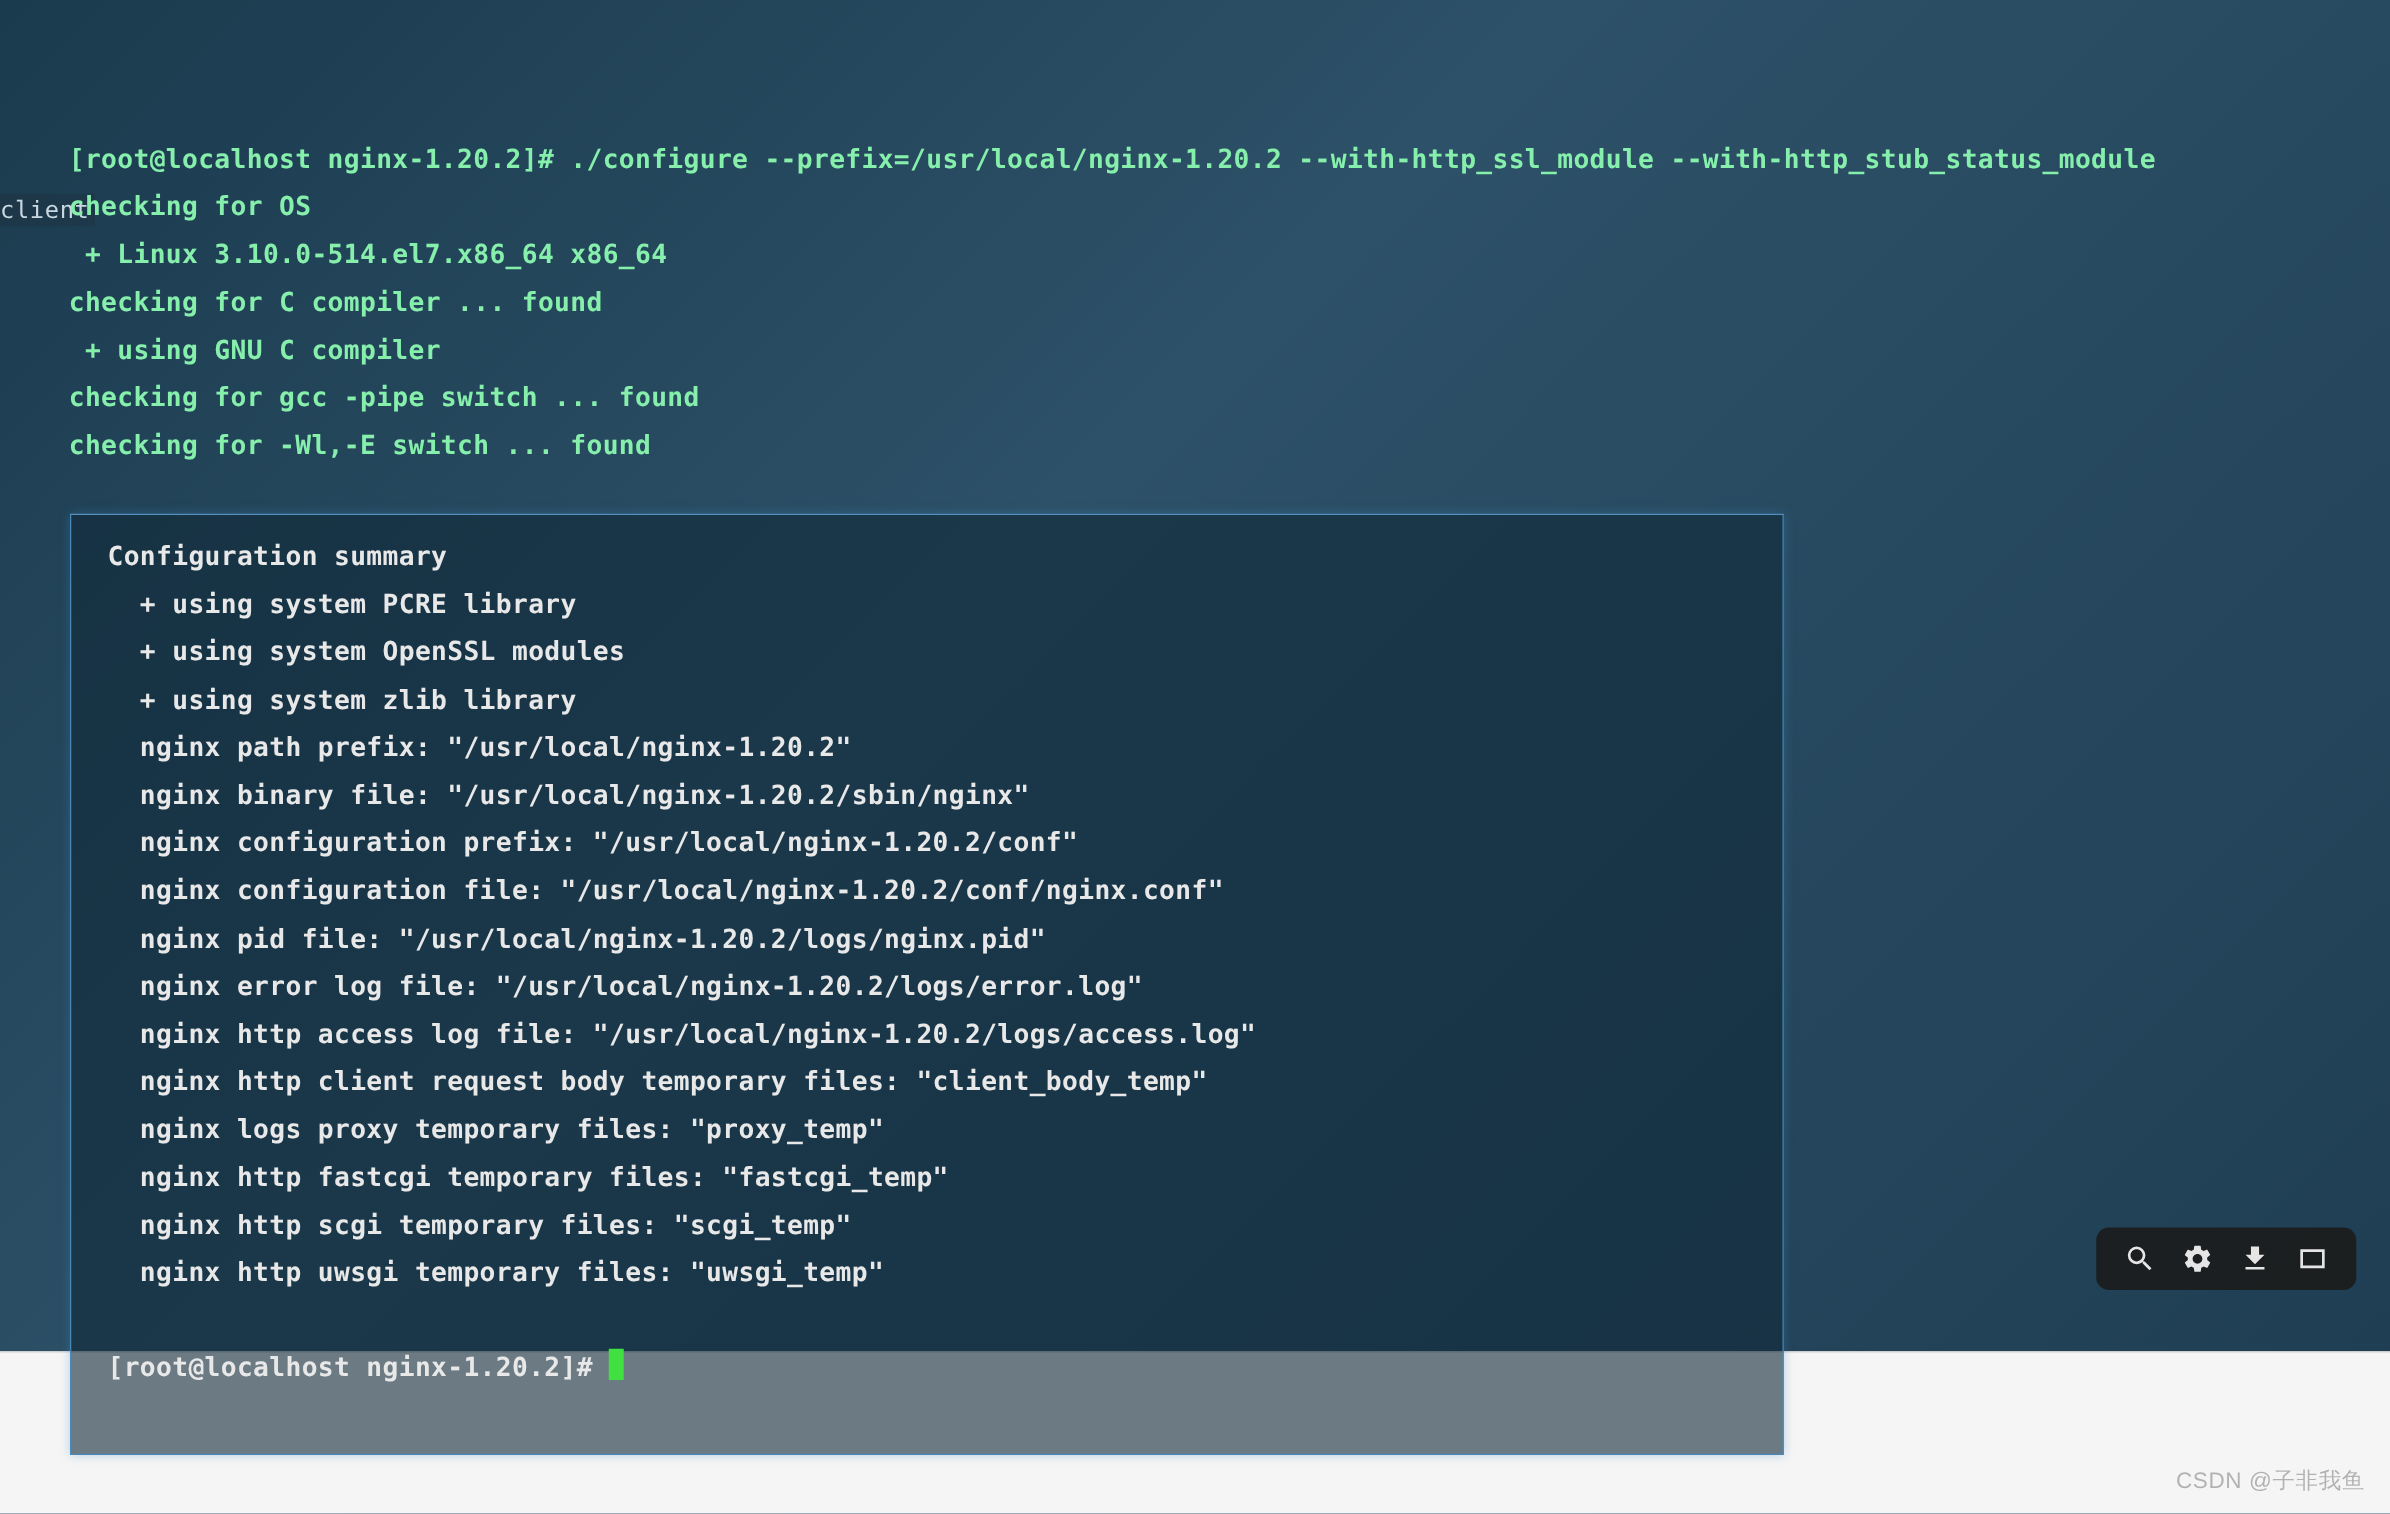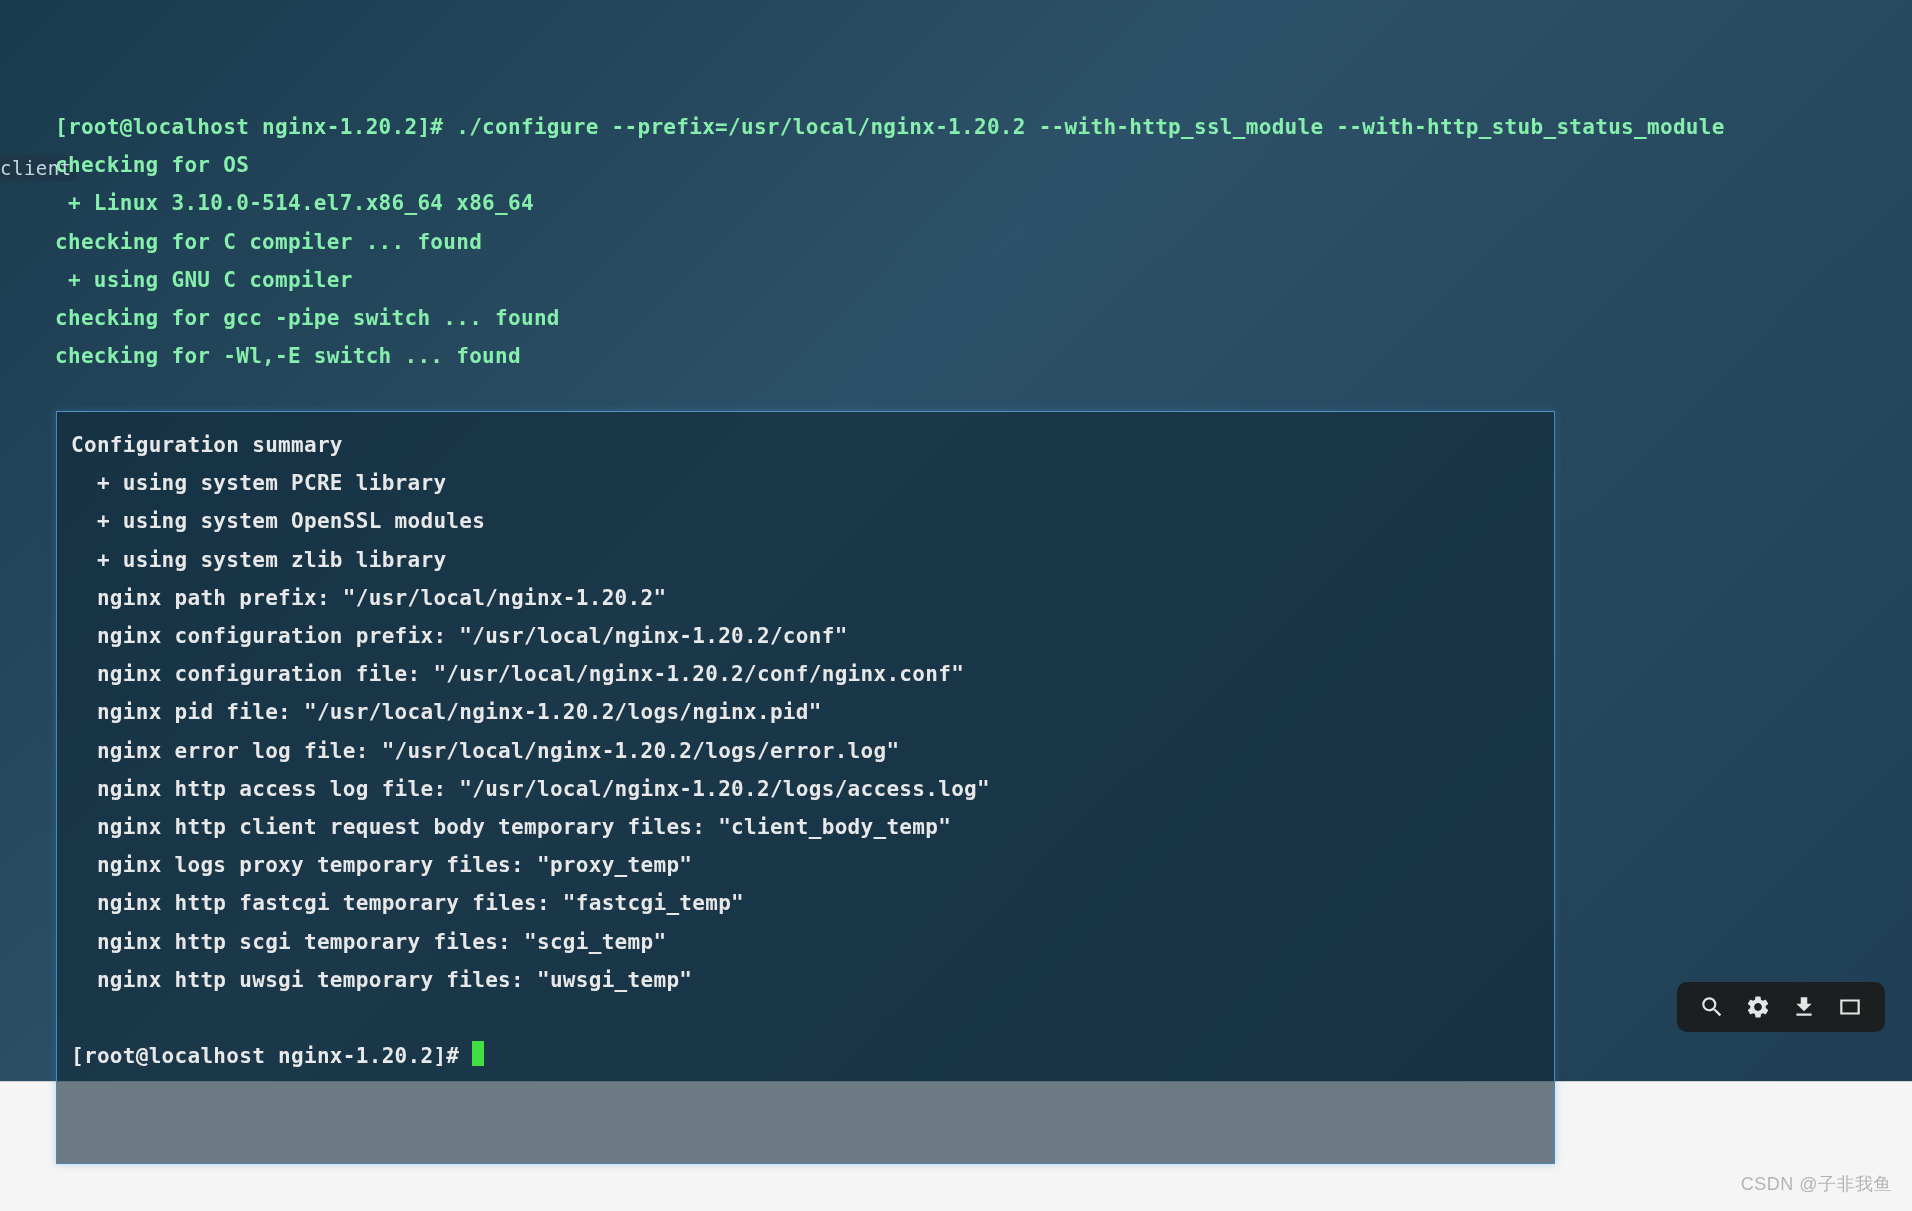--- a/index.html
+++ b/index.html
@@ -42,31 +42,31 @@
       font-size: 21px;
       font-weight: bold;
       line-height: 38.2px;
       letter-spacing: 0.3px;
     }
     .terminal-upper .line { white-space: pre; }
     .terminal-lower {
       position: absolute;
       left: 56px;
       top: 411px;
-      width: 1499px;
+      width: 1371px;
       height: 753px;
       background: rgba(15,40,55,0.6);
       border: 1px solid #4a88b8;
       border-top-color: #5590c0;
       box-shadow: 0 0 8px rgba(60,140,200,0.35);
       color: #e8e8e8;
       font-size: 21px;
       font-weight: bold;
       line-height: 38.2px;
-      padding: 14px 0 0 14px;
+      padding: 14px 0 0 29px;
       letter-spacing: 0.3px;
     }
     .terminal-lower .line { white-space: pre; }
     .cursor {
       display: inline-block;
       width: 12px;
       height: 25px;
       background: #3fe03f;
       vertical-align: -3px;
     }
@@ -114,20 +114,21 @@
   <div class="line">checking for -Wl,-E switch ... found</div>
 </div>
 
 <div class="terminal-lower">
   <div class="line">Configuration summary</div>
   <div class="line">  + using system PCRE library</div>
   <div class="line">  + using system OpenSSL modules</div>
   <div class="line">  + using system zlib library</div>
   <div class="line"></div>
   <div class="line">  nginx path prefix: "/usr/local/nginx-1.20.2"</div>
+  <div class="line">  nginx binary file: "/usr/local/nginx-1.20.2/sbin/nginx"</div>
   <div class="line">  nginx configuration prefix: "/usr/local/nginx-1.20.2/conf"</div>
   <div class="line">  nginx configuration file: "/usr/local/nginx-1.20.2/conf/nginx.conf"</div>
   <div class="line">  nginx pid file: "/usr/local/nginx-1.20.2/logs/nginx.pid"</div>
   <div class="line">  nginx error log file: "/usr/local/nginx-1.20.2/logs/error.log"</div>
   <div class="line">  nginx http access log file: "/usr/local/nginx-1.20.2/logs/access.log"</div>
   <div class="line">  nginx http client request body temporary files: "client_body_temp"</div>
   <div class="line">  nginx logs proxy temporary files: "proxy_temp"</div>
   <div class="line">  nginx http fastcgi temporary files: "fastcgi_temp"</div>
   <div class="line">  nginx http scgi temporary files: "scgi_temp"</div>
   <div class="line">  nginx http uwsgi temporary files: "uwsgi_temp"</div>

